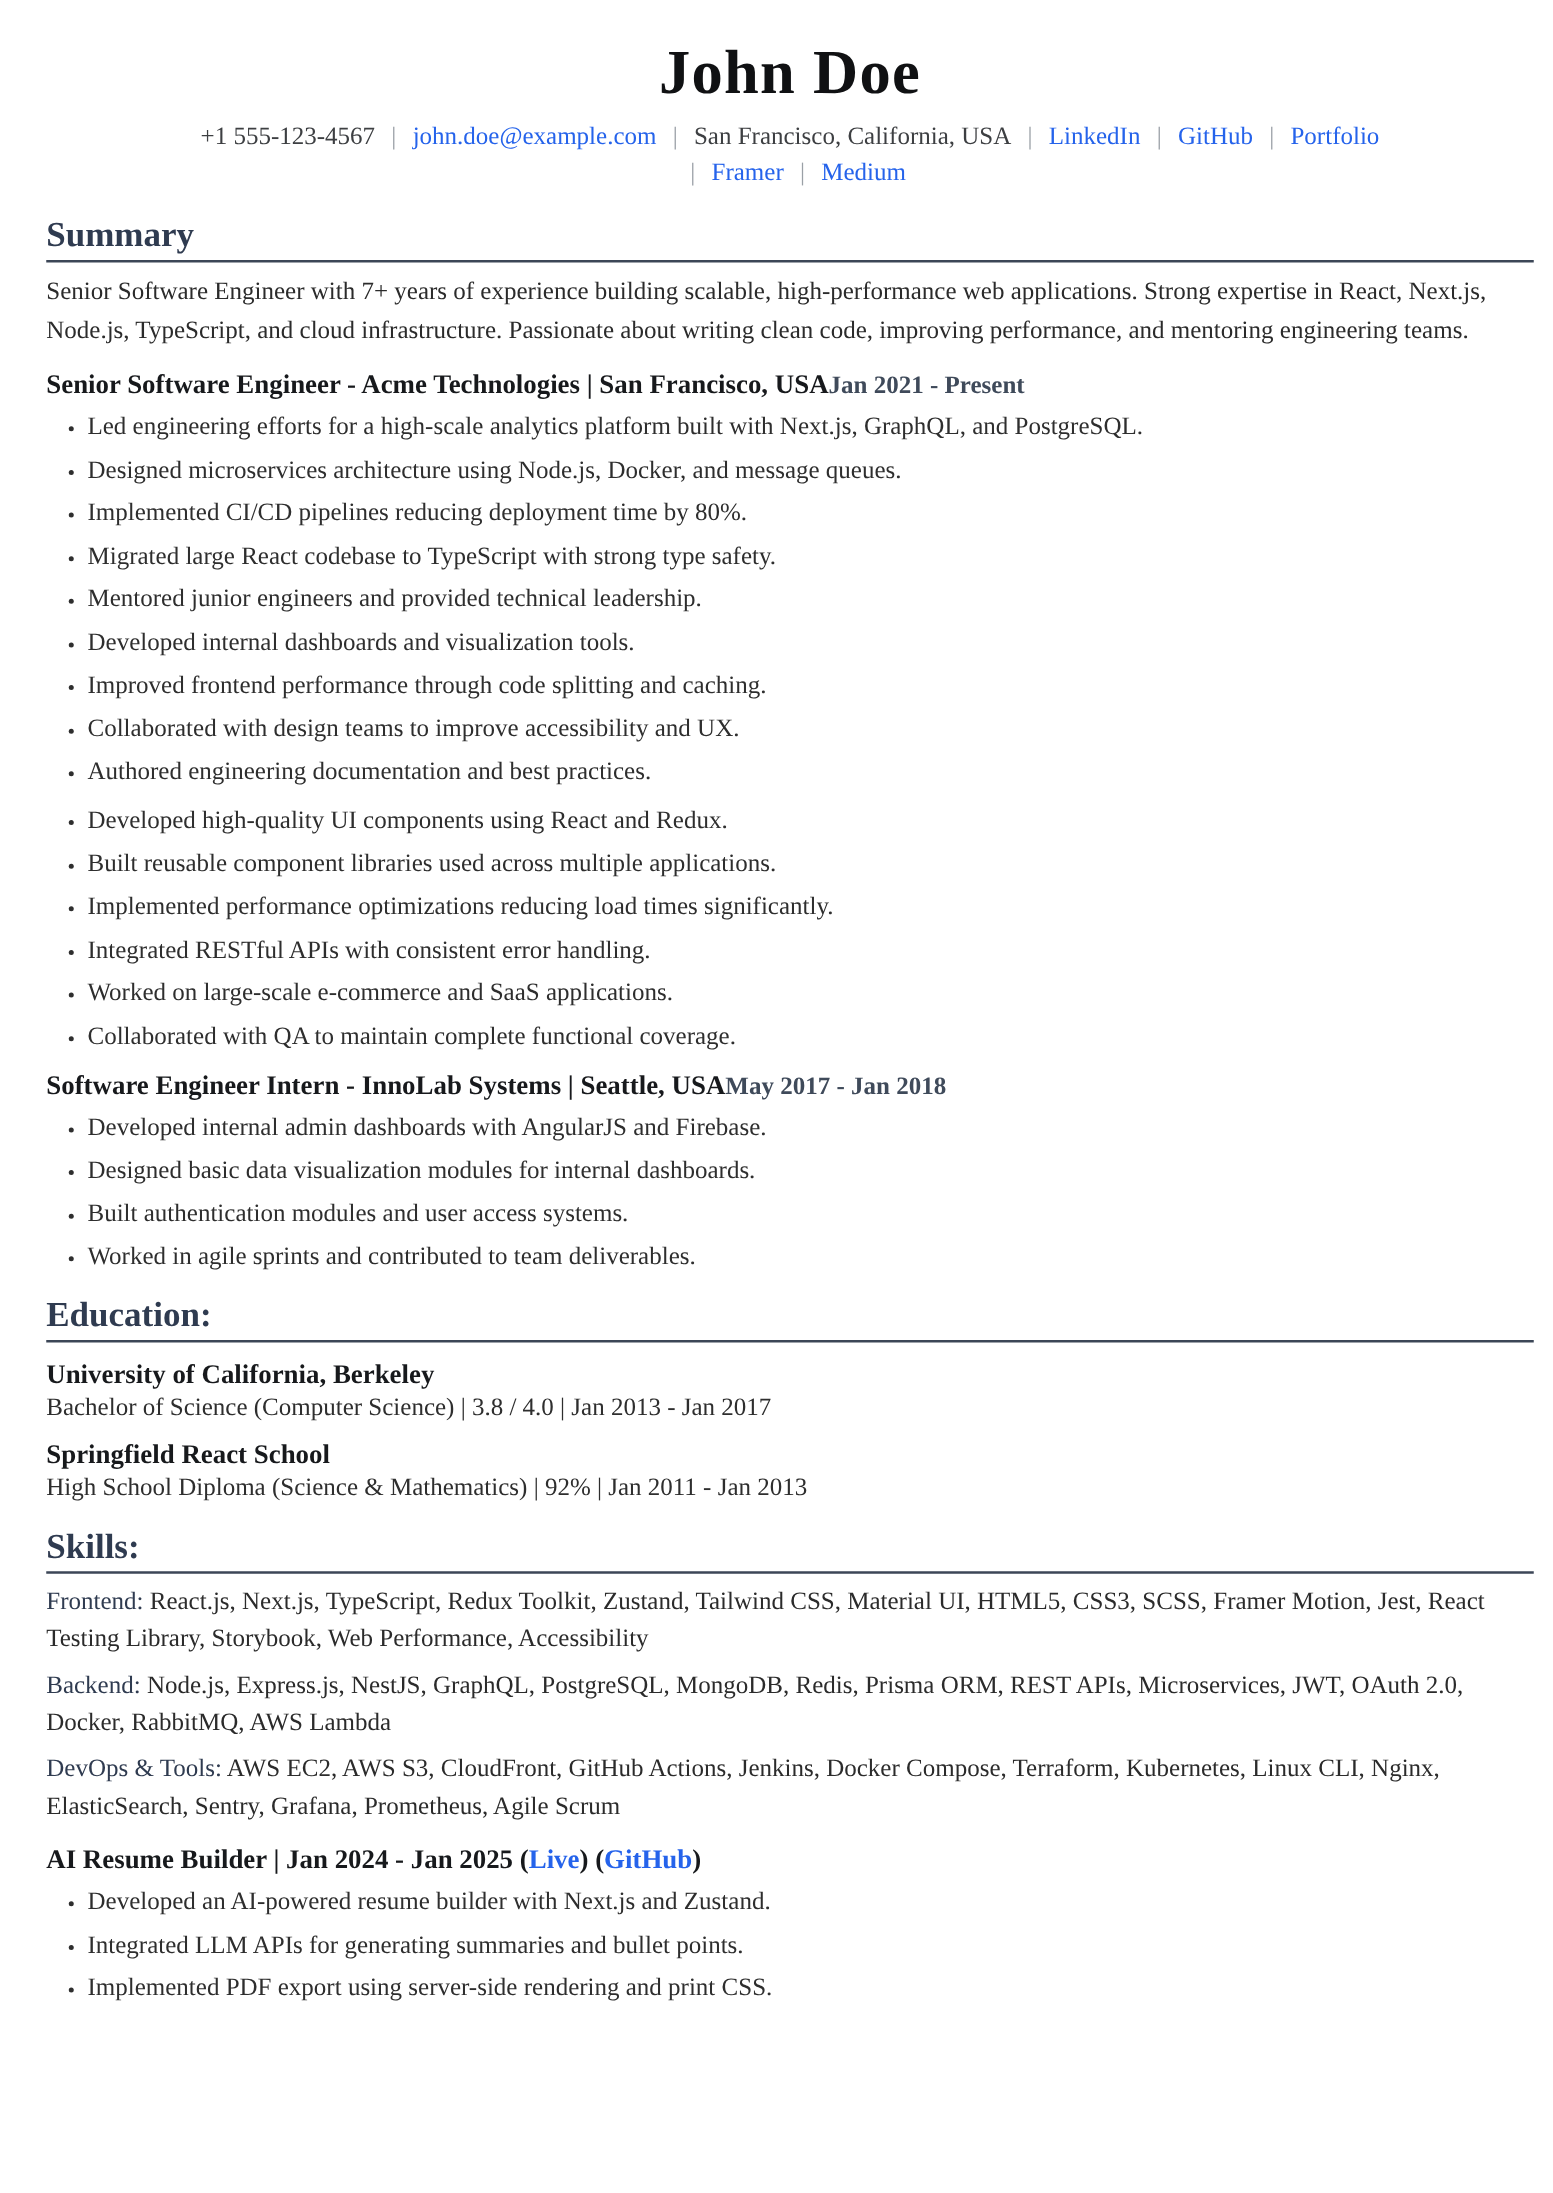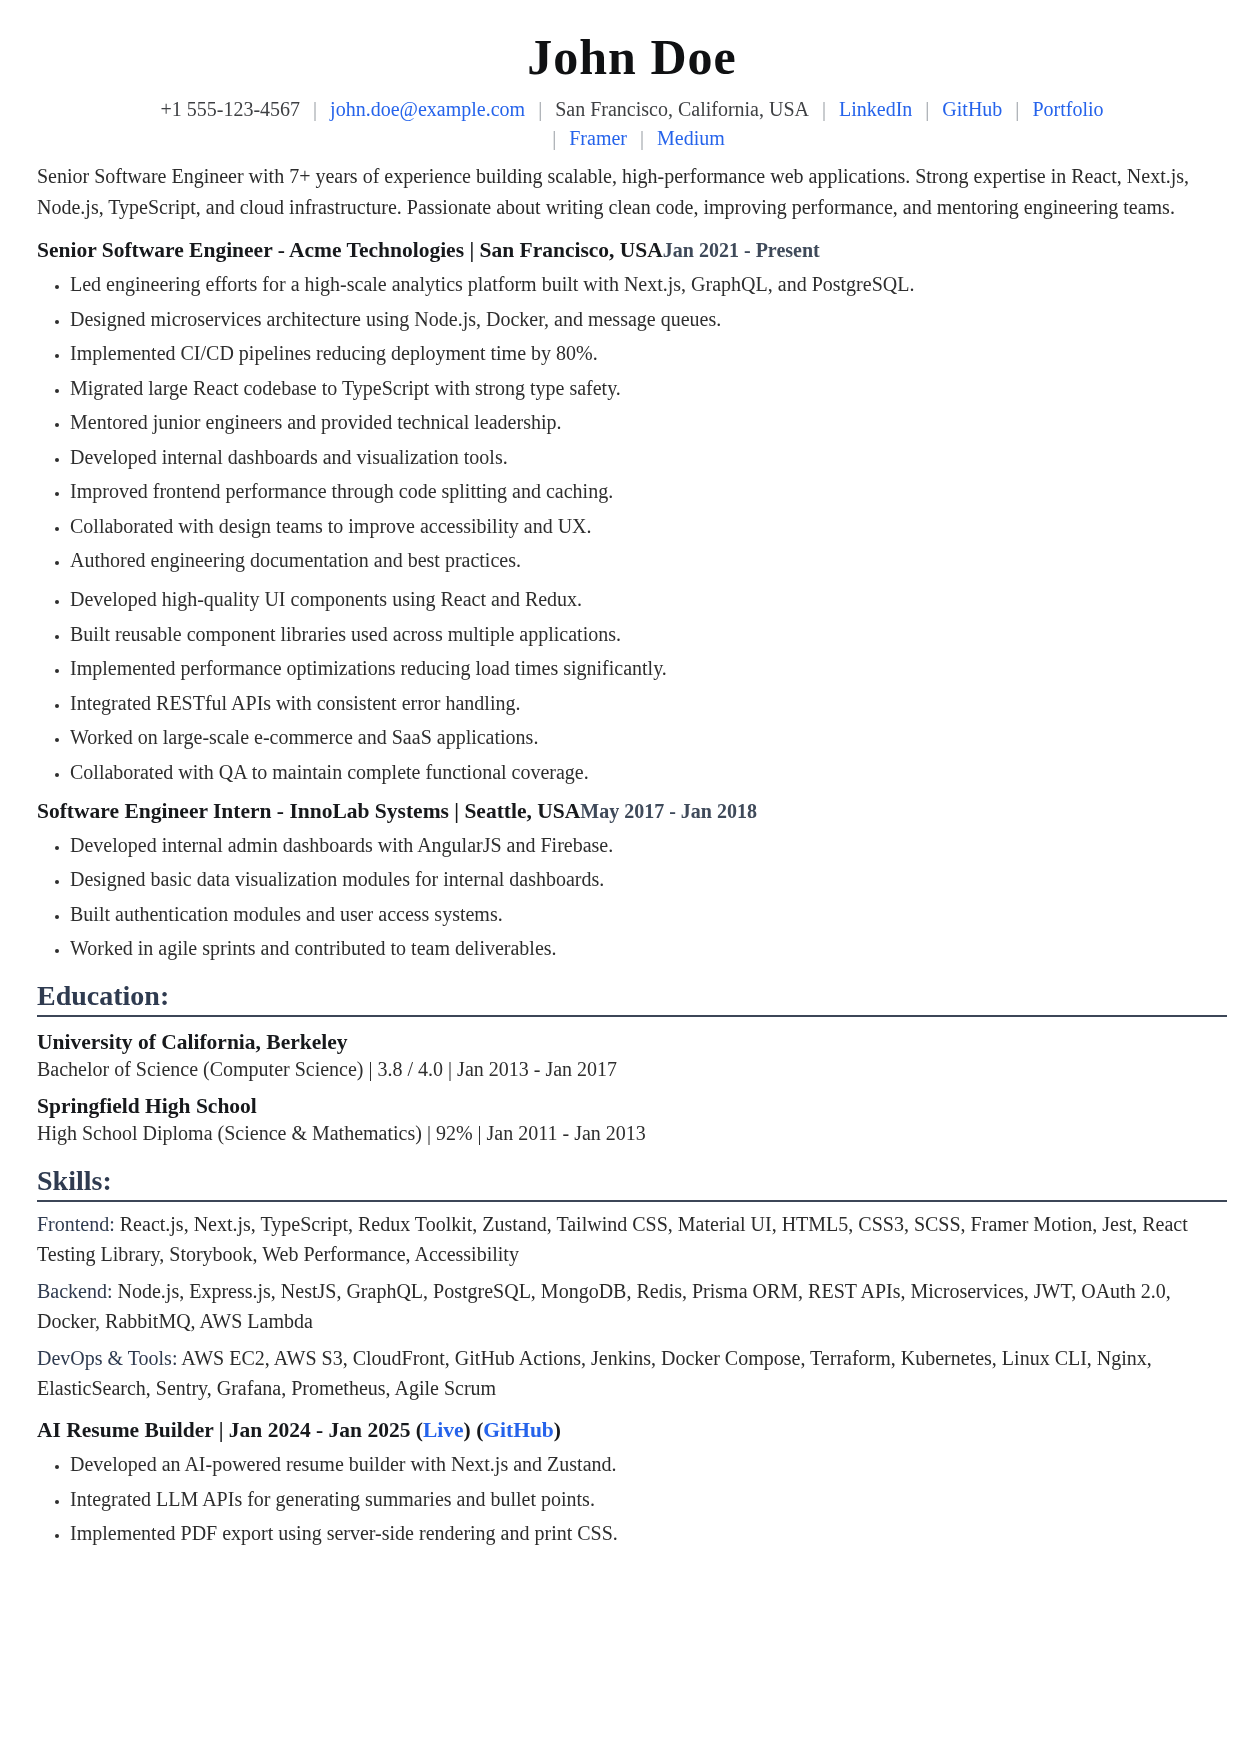--- a/index.html
+++ b/index.html
@@ -60,20 +60,21 @@
 <div class="page">
 
   <h1 class="name">John Doe</h1>
 
   <div class="contact" id="contact">
       <div class="contact-line"><span>+1 555-123-4567</span><span class="sep">|</span><a class="link" href="#">john.doe@example.com</a><span class="sep">|</span><span>San Francisco, California, USA</span><span class="sep">|</span><a class="link" href="#">LinkedIn</a><span class="sep">|</span><a class="link" href="#">GitHub</a><span class="sep">|</span><a class="link" href="#">Portfolio</a></div>
       <div class="contact-line"><span class="sep">|</span><a class="link" href="#">Framer</a><span class="sep">|</span><a class="link" href="#">Medium</a></div>
     </div>
 
   <section>
+    <h2 class="sec-h">Summary</h2>
     <p class="body-text">Senior Software Engineer with 7+ years of experience building scalable, high-performance web applications. Strong expertise in React, Next.js, Node.js, TypeScript, and cloud infrastructure. Passionate about writing clean code, improving performance, and mentoring engineering teams.</p>
   </section>
 
   <section>
     <div id="jobs">
         <div class="job">
           <div class="job-head">
             <span class="job-title">Senior Software Engineer - Acme Technologies | San Francisco, USA</span>
             <span class="job-date">Jan 2021 - Present</span>
           </div>
@@ -115,21 +116,21 @@
   </section>
 
   <section>
     <h2 class="sec-h">Education:</h2>
     <div id="education-list">
         <div class="edu">
           <p class="edu-school">University of California, Berkeley</p>
           <p class="edu-detail">Bachelor of Science (Computer Science) | 3.8 / 4.0 | Jan 2013 - Jan 2017</p>
         </div>
         <div class="edu">
-          <p class="edu-school">Springfield High School</p>
+          <p class="edu-school">Springfield React School</p>
           <p class="edu-detail">High School Diploma (Science &amp; Mathematics) | 92% | Jan 2011 - Jan 2013</p>
         </div>
       </div>
   </section>
 
   <section>
     <h2 class="sec-h">Skills:</h2>
     <div id="skills-list">
         <p class="skill-row"><span class="skill-label">Frontend:</span> React.js, Next.js, TypeScript, Redux Toolkit, Zustand, Tailwind CSS, Material UI, HTML5, CSS3, SCSS, Framer Motion, Jest, React Testing Library, Storybook, Web Performance, Accessibility</p>
         <p class="skill-row"><span class="skill-label">Backend:</span> Node.js, Express.js, NestJS, GraphQL, PostgreSQL, MongoDB, Redis, Prisma ORM, REST APIs, Microservices, JWT, OAuth 2.0, Docker, RabbitMQ, AWS Lambda</p>

